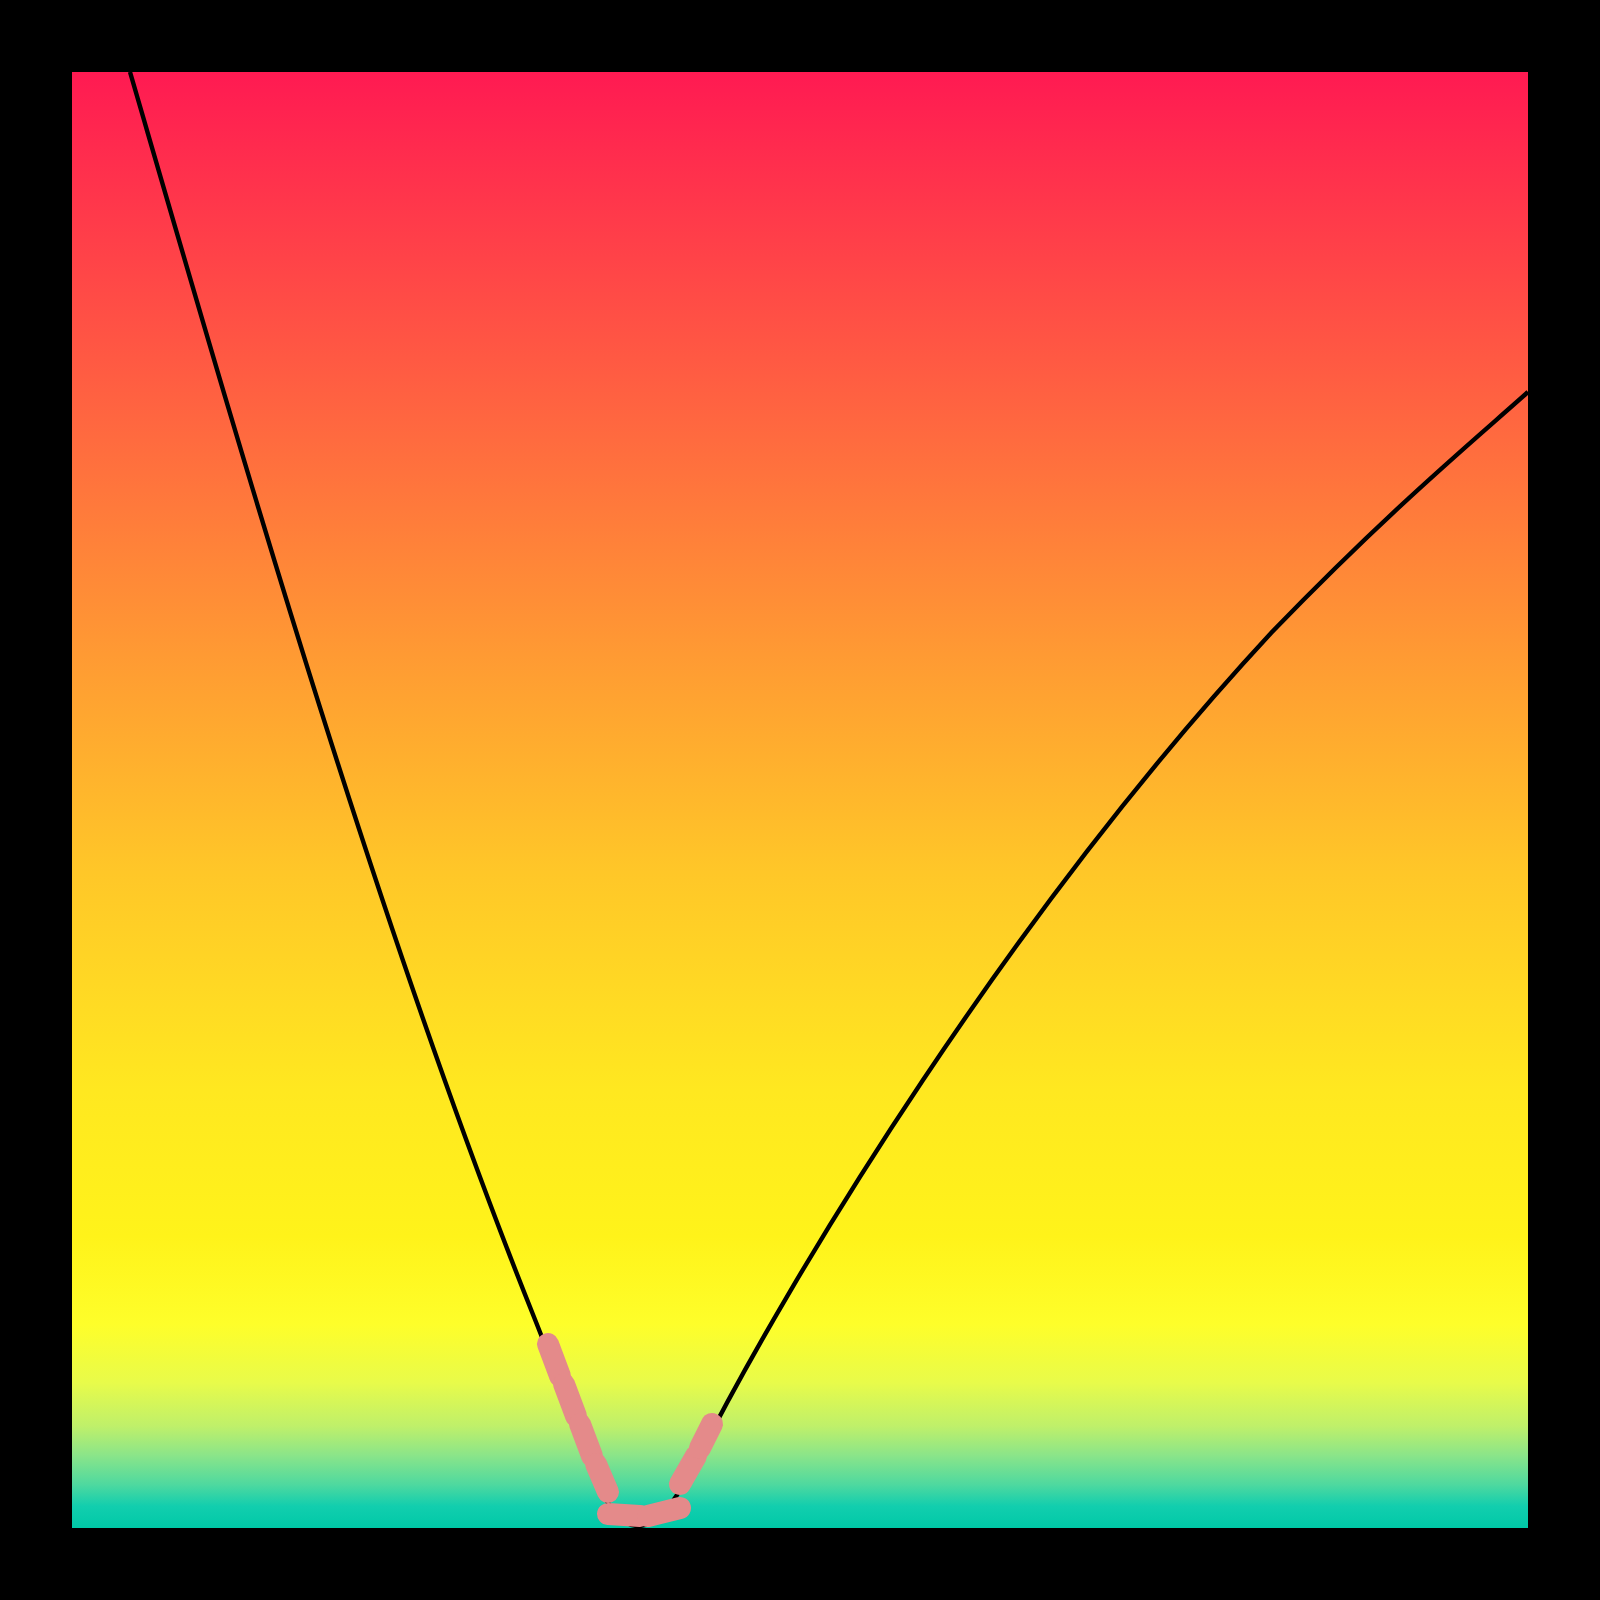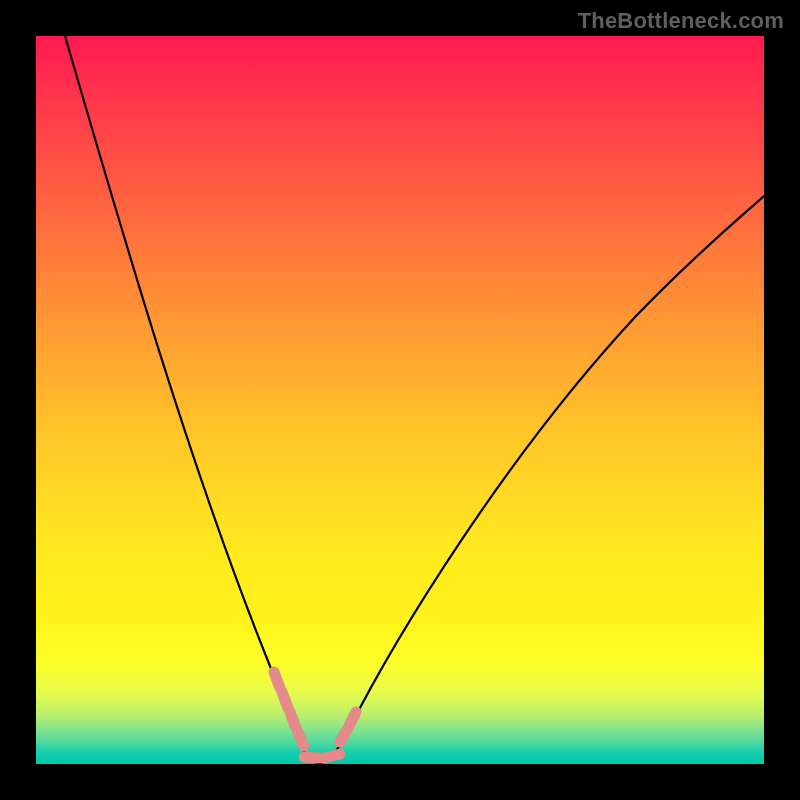--- a/index.html
+++ b/index.html
@@ -93,14 +93,13 @@
         <line x1="254" y1="676" x2="260" y2="692"></line>
         <line x1="262" y1="696" x2="268" y2="710"></line>
         <line x1="268" y1="721" x2="284" y2="722"></line>
         <line x1="288" y1="722" x2="304" y2="718"></line>
         <line x1="304" y1="706" x2="312" y2="692"></line>
         <line x1="314" y1="688" x2="320" y2="676"></line>
       </g>
     </svg>
   </div>
 
-  <div class="watermark">TheBottleneck.com</div>
 </div>
 
 </body></html>

